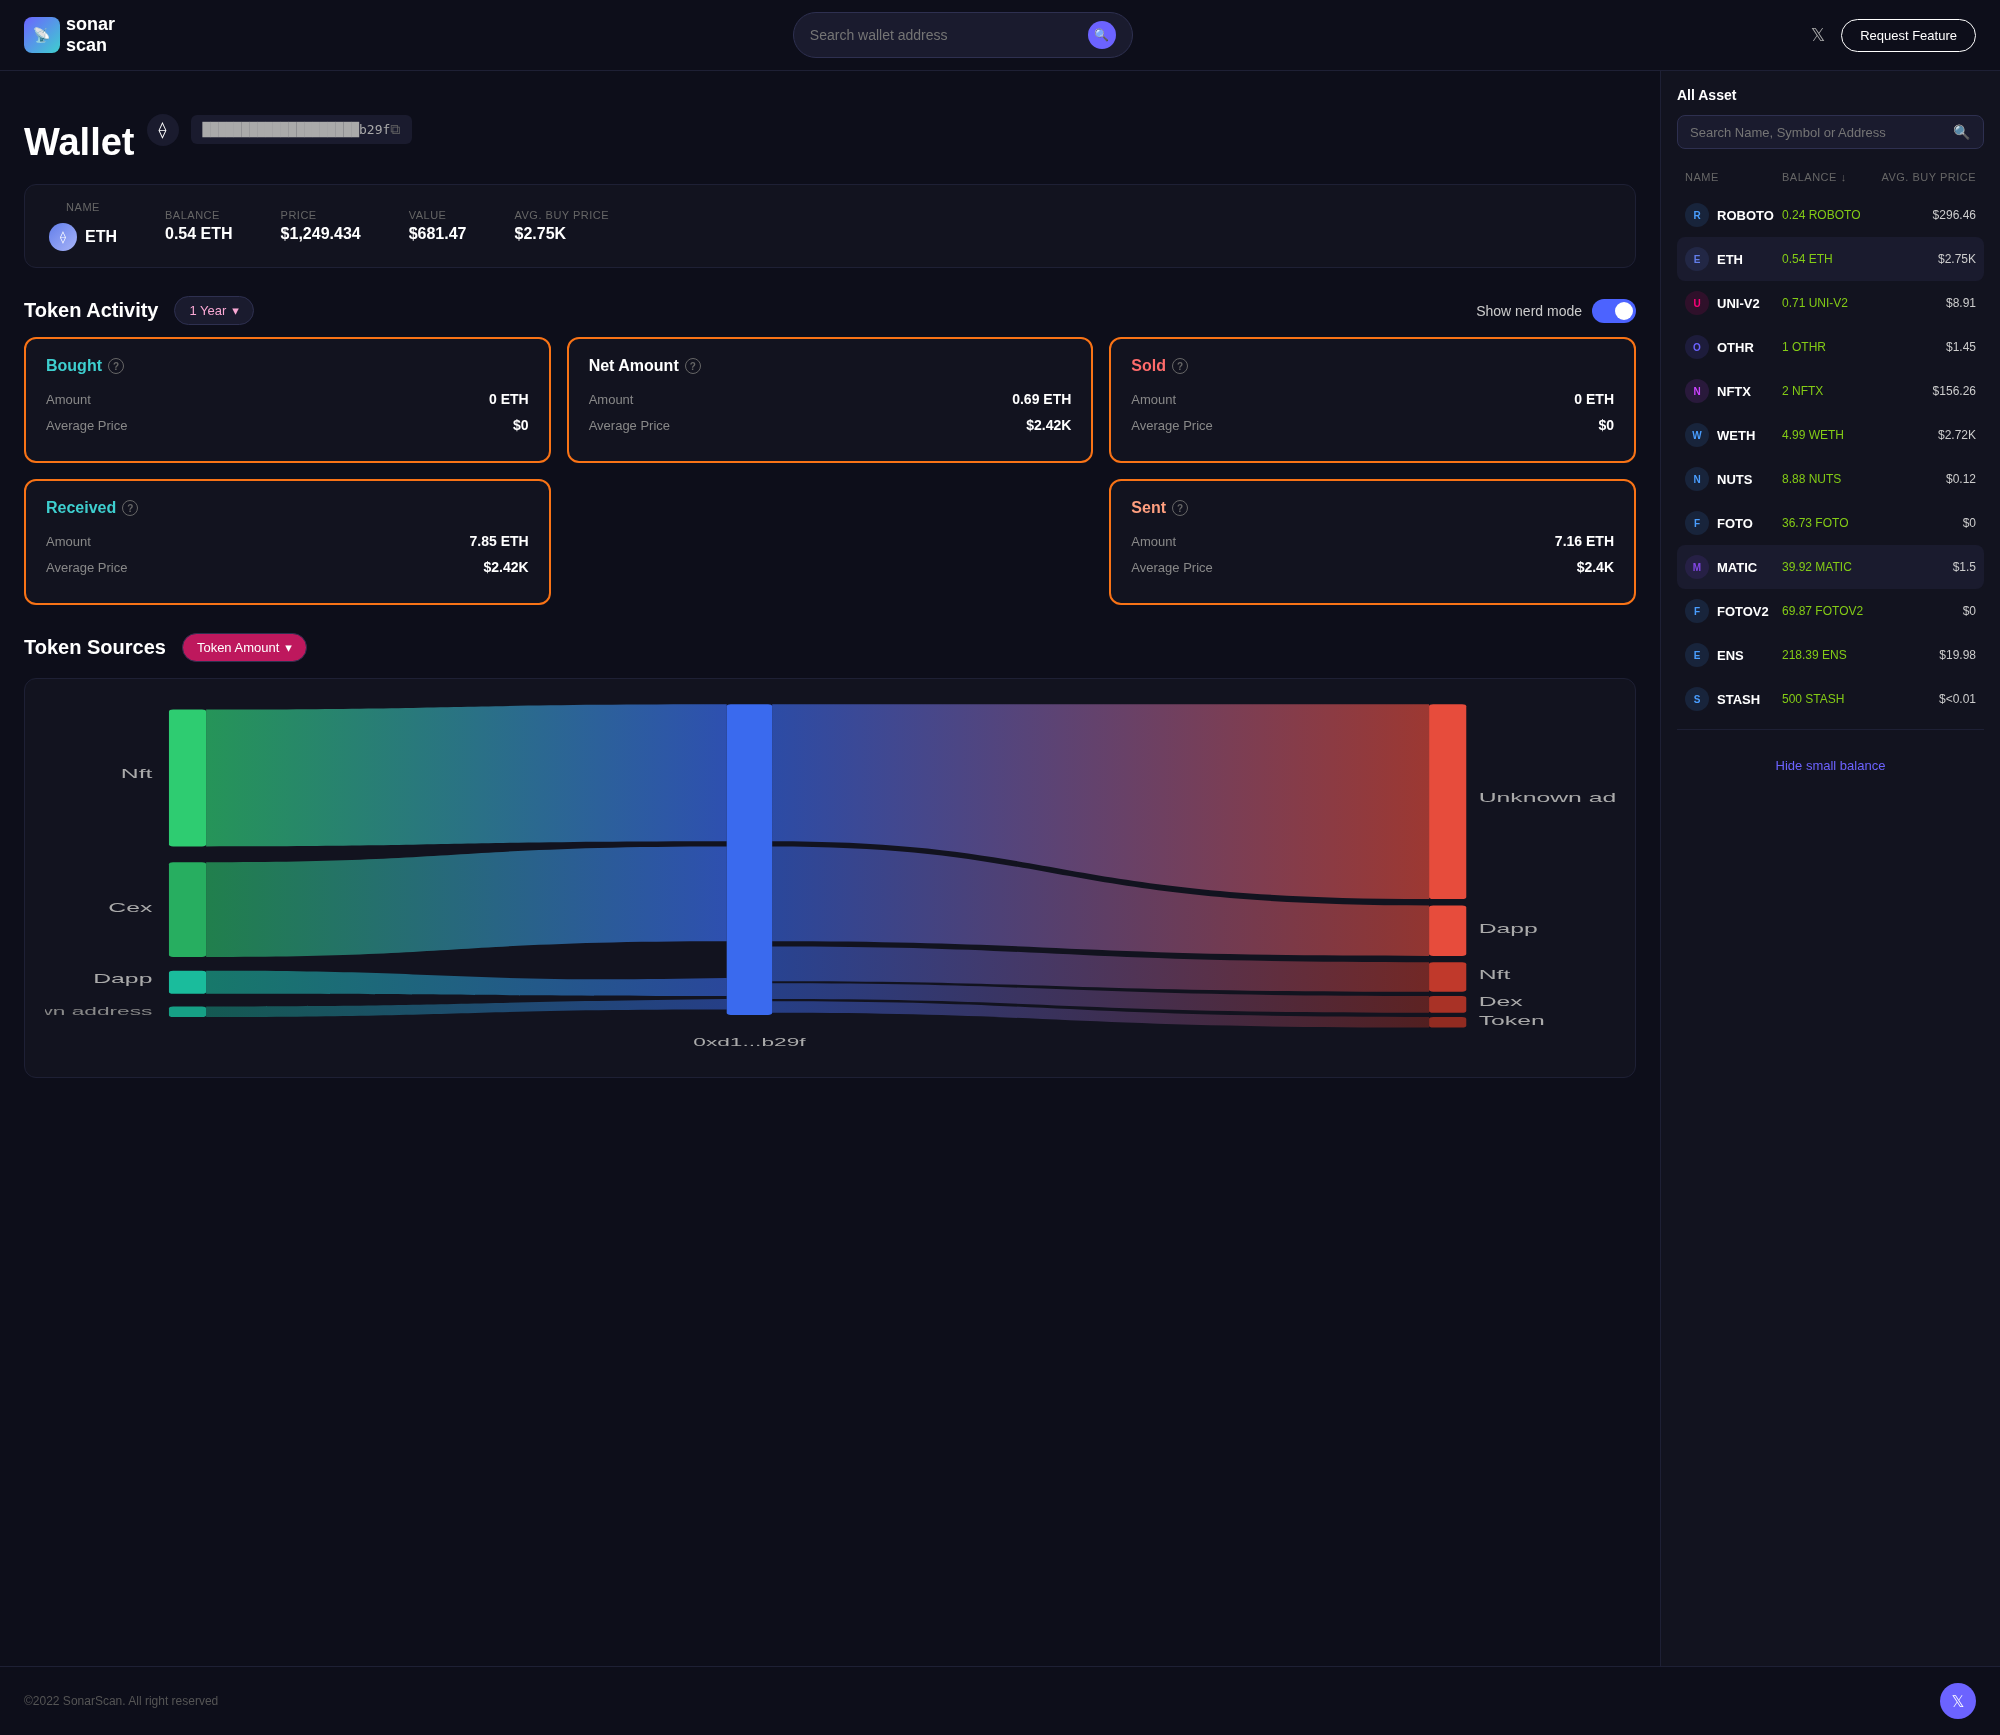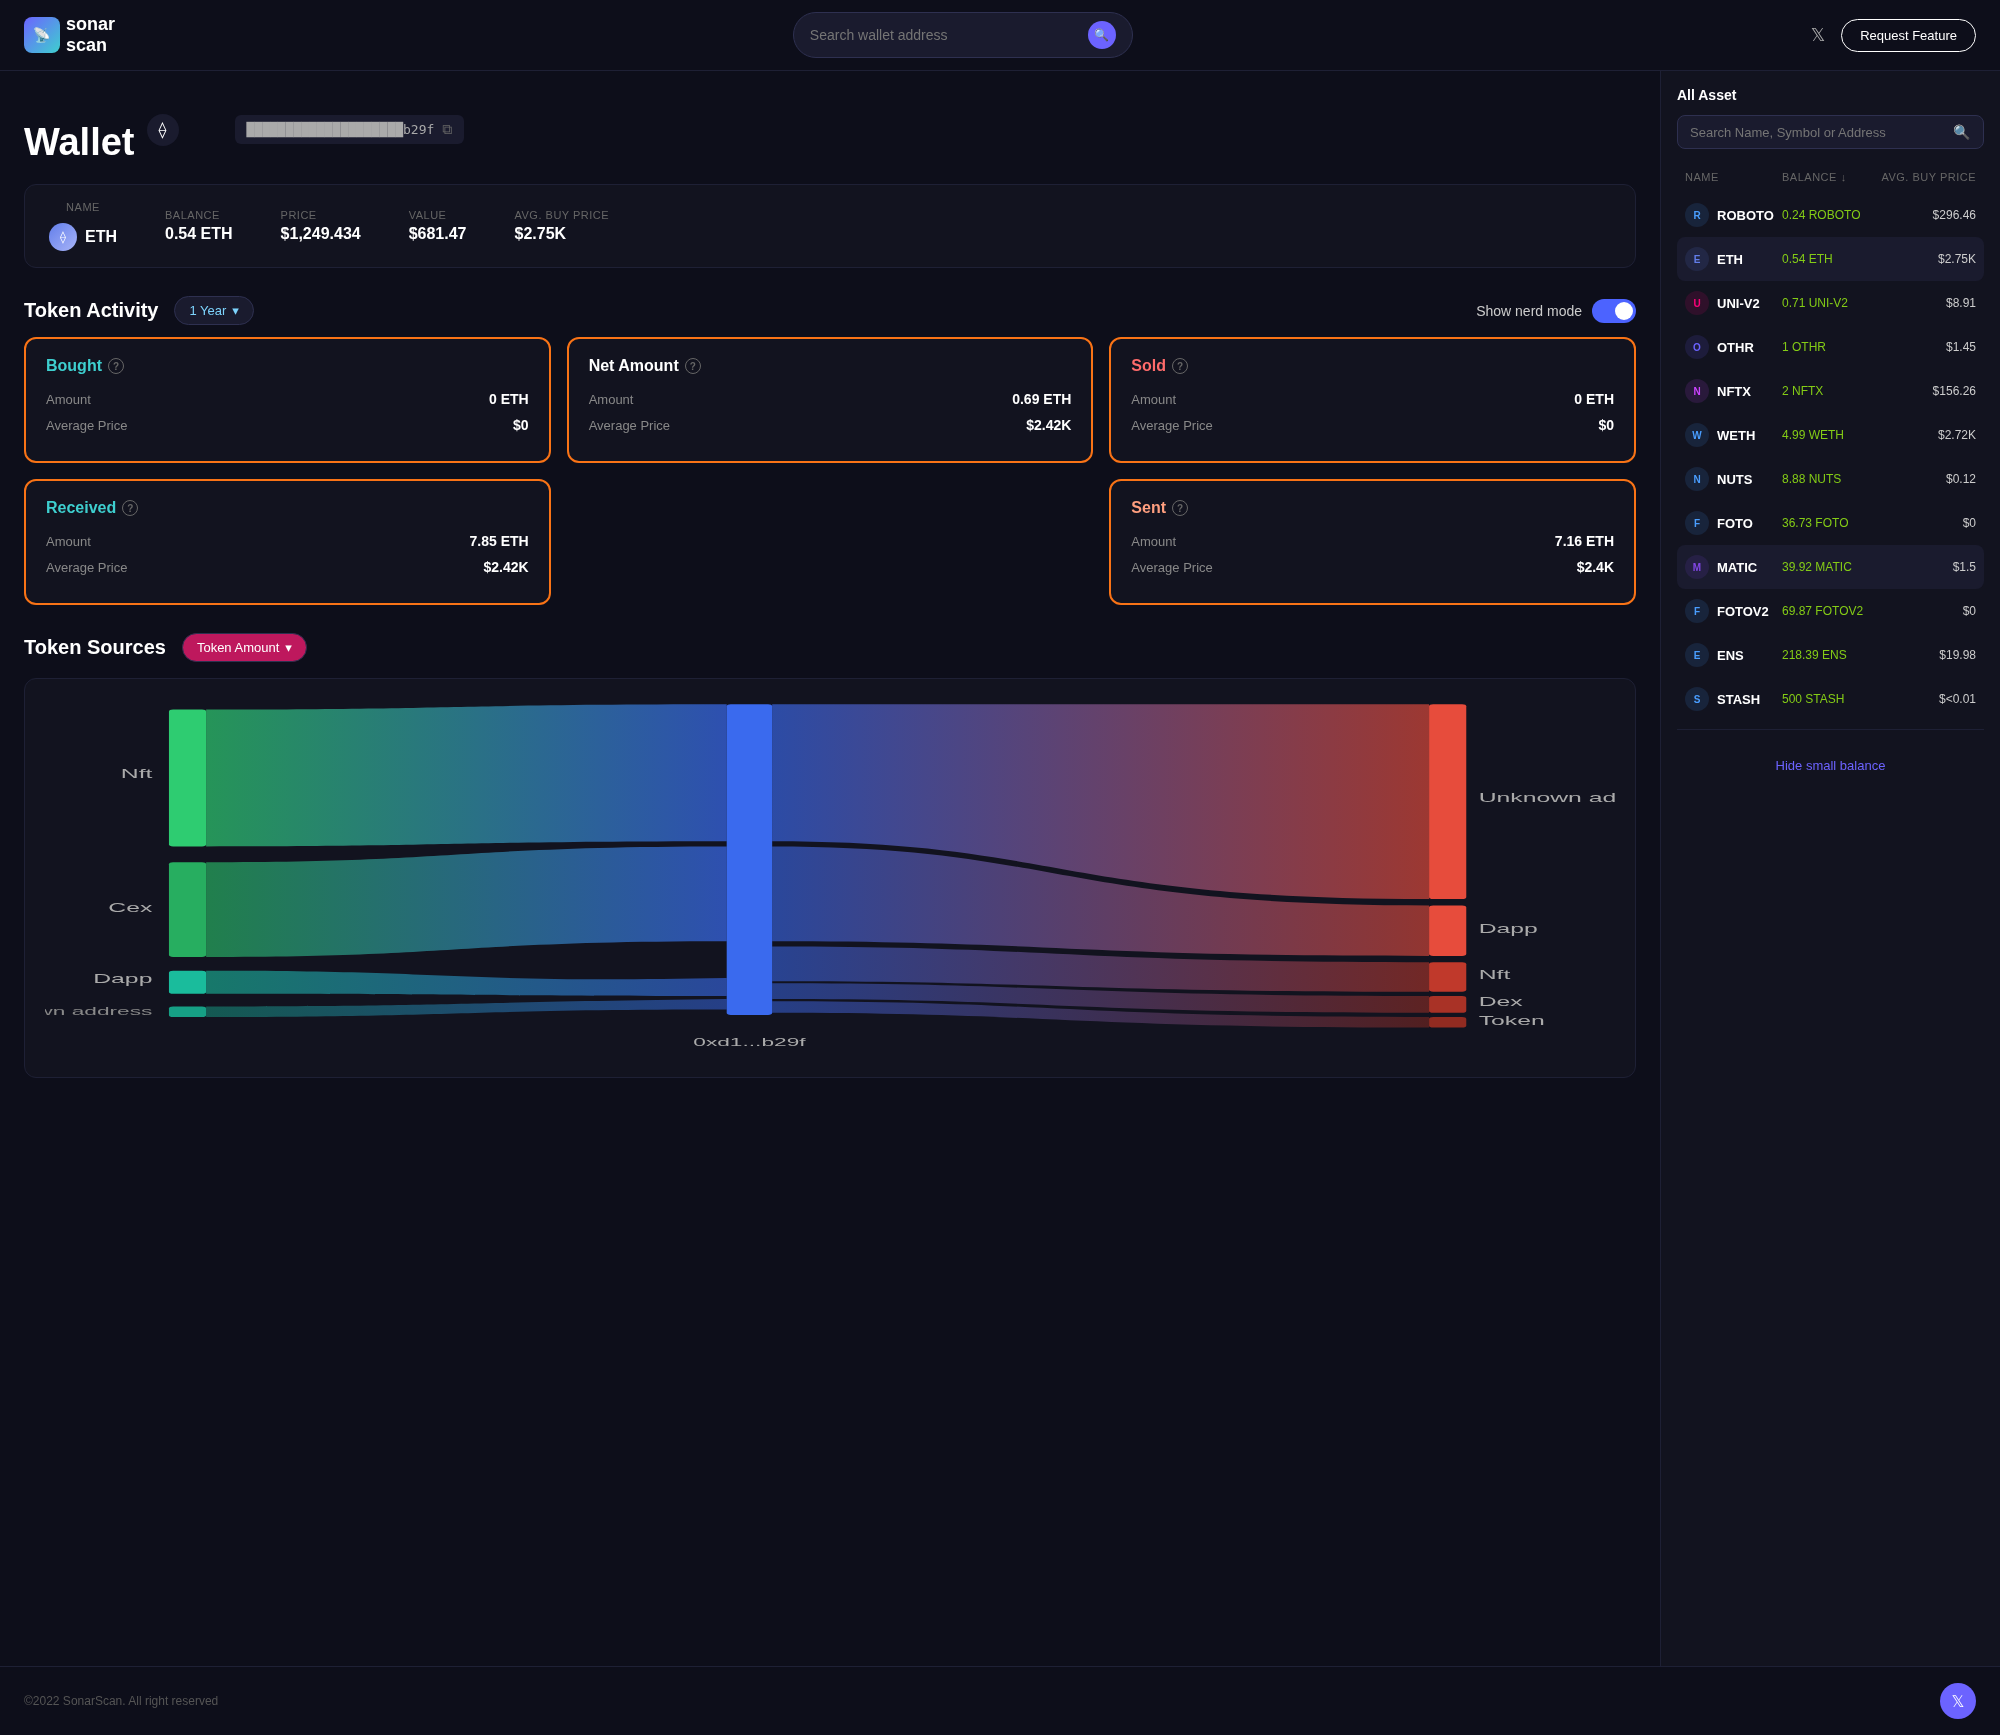--- a/index.html
+++ b/index.html
@@ -125,21 +125,21 @@
       display: flex; align-items: center; justify-content: center;
       font-size: 16px;
     }
     .wallet-address {
       background: #1a1b2e;
       border-radius: 6px;
       padding: 6px 12px;
       font-size: 13px;
       color: #aaa;
       font-family: monospace;
-      display: flex; align-items: center; gap: 8px; margin-left: 44px;
+      display: flex; align-items: center; gap: 0;
     }
     .copy-icon { cursor: pointer; color: #666; font-size: 14px; }
 
     
     .eth-stats {
       background: #12131f;
       border-radius: 12px;
       padding: 16px 24px;
       display: flex;
       gap: 48px;
@@ -163,21 +163,21 @@
     .section-header {
       display: flex;
       align-items: center;
       gap: 16px;
       margin-bottom: 12px;
     }
     .section-title { font-size: 20px; font-weight: 700; }
     .period-btn {
       background: #1a1b2e;
       border: 1px solid #2e3050;
-      color: #7dd3fc;
+      color: #f9a8d4;
       border-radius: 20px;
       padding: 6px 14px;
       font-size: 13px;
       cursor: pointer;
       display: flex; align-items: center; gap: 6px;
     }
     .nerd-mode {
       margin-left: auto;
       display: flex;
       align-items: center;

